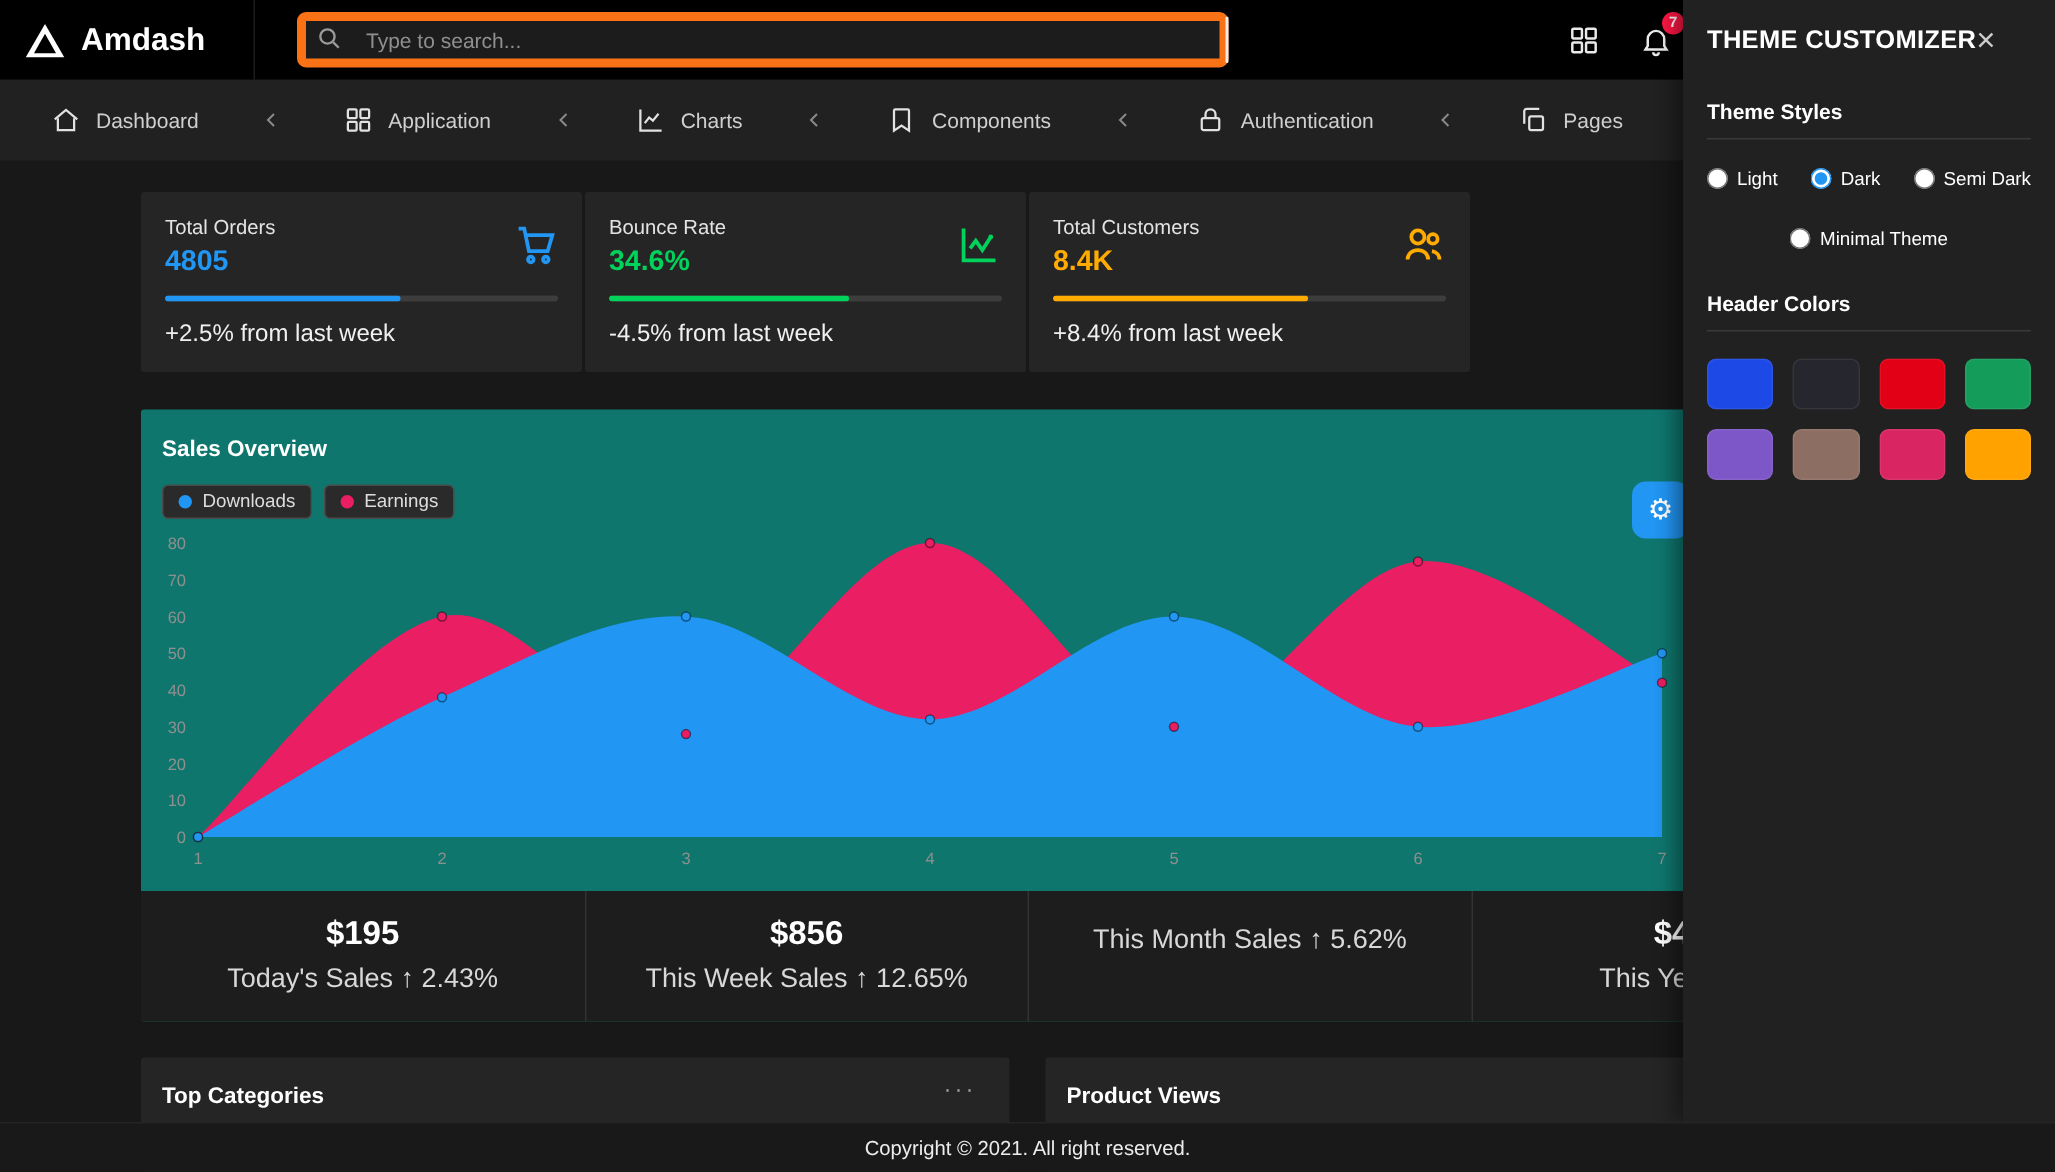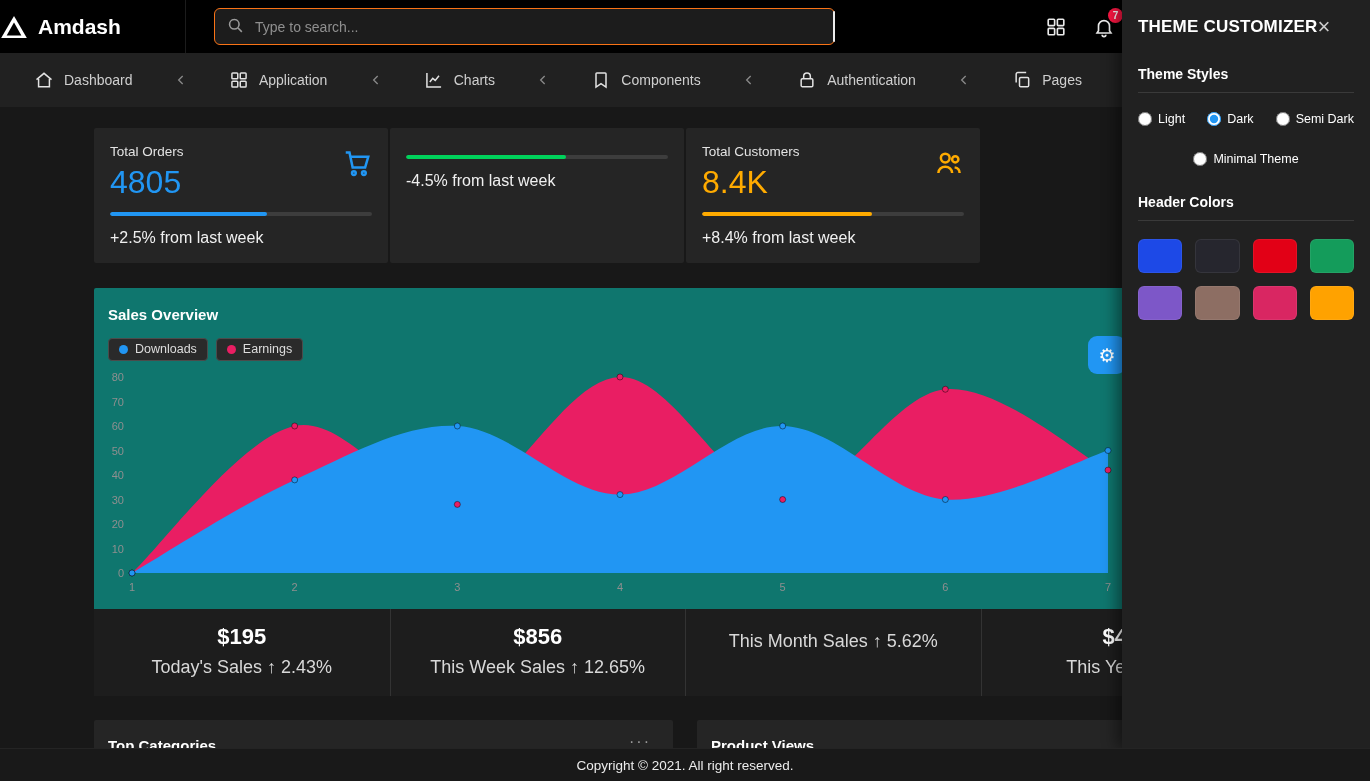--- a/index.html
+++ b/index.html
@@ -4,24 +4,24 @@
 <style>
   * { box-sizing: border-box; }
   html,body { margin:0; padding:0; }
   body {
     width:1370px; height:781px; overflow:hidden; position:relative;
     background:#181818; font-family:"Liberation Sans", sans-serif;
   }
 
   
   .topbar { height:53px; background:#000; display:flex; align-items:center; position:relative; z-index:10; }
-  .brand { width:186px; display:flex; align-items:center; gap:10px; padding-left:0; color:#fff;
+  .brand { width:170px; display:flex; align-items:center; gap:10px; padding-left:16px; color:#fff;
            font-size:21px; font-weight:700; border-right:1px solid #1c1c1c; height:100%; cursor:pointer; }
   .search-wrap { margin-left:28px; position:relative; width:621px; }
-  .search-input { width:100%; height:37px; background:#1c1c1c; border:1px solid #f97316; border-radius:6px;
+  .search-input { width:100%; height:37px; background:#1c1c1c; border:6px solid #f97316; border-radius:6px;
                   color:#ccc; padding:0 14px 0 40px; font-size:14px; font-family:inherit; outline:none; }
   .search-input::placeholder { color:#8f8f8f; }
   .search-icon { position:absolute; left:12px; top:8px; color:#9a9a9a; }
   .search-caret { position:absolute; right:0; top:3px; bottom:3px; width:2px; background:#ececec; border-radius:1px; }
   .header-actions { margin-left:auto; margin-right:255px; display:flex; align-items:center; gap:26px; }
   .icon-btn { color:#eaeaea; position:relative; background:none; border:none; padding:0; cursor:pointer; display:flex; }
   .badge { position:absolute; top:-8px; right:-8px; background:#ff1744; color:#fff; font-size:10px; font-weight:700;
            min-width:15px; height:15px; border-radius:8px; display:flex; align-items:center; justify-content:center; padding:0 3px; }
 
   
@@ -31,21 +31,21 @@
   .nav-item svg { color:#e2e2e2; }
   .nav-chev { color:#8a8a8a; display:flex; }
 
   
   .content { width:1182px; margin:0 auto; padding-top:21px; }
 
   .stats-row { display:grid; grid-template-columns:repeat(4,1fr); gap:2px; }
   .stat-card { background:#252525; padding:16px; border-radius:2px; }
   .stat-top { display:flex; justify-content:space-between; }
   .stat-title { color:#e3e3e3; font-size:13.5px; }
-  .stat-value { font-size:32px; font-weight:400; margin-top:5px; }
+  .stat-value { font-size:19px; font-weight:700; margin-top:5px; }
   .stat-icon { margin-top:4px; display:flex; }
   .progress { height:4px; background:#3d3d3d; border-radius:2px; margin-top:11px; overflow:hidden; }
   .progress-fill { height:100%; border-radius:2px; }
   .stat-delta { color:#f0f0f0; font-size:16px; margin-top:13px; }
 
   .sales-card { background:#0f766e; margin-top:25px; border-radius:2px; position:relative; padding-top:18px; }
   .sales-title { color:#fff; font-size:15px; font-weight:700; padding:0 14px; }
   .legend-row { display:flex; gap:8px; padding:15px 14px 0; }
   .legend-pill { display:flex; align-items:center; gap:7px; border:1px solid #4b4b4b; border-radius:4px;
                  padding:3px 10px 4px; color:#ddd; font-size:12.5px; cursor:pointer; background:#2a2a2a; }
@@ -226,20 +226,33 @@
         </span>
       </div>
       <div class="progress">
           <div class="progress-fill" style="background: rgb(33, 150, 243); width: 60%;"></div>
         </div>
       <div class="stat-delta">+2.5% from last week</div>
     </div>
 
 
     <div class="stat-card">
+      <div class="stat-top">
+        <div>
+          <div class="stat-title">Bounce Rate</div>
+          <div class="stat-value" style="color: rgb(0, 210, 91);">34.6%</div>
+        </div>
+        <span class="stat-icon" style="color: rgb(0, 210, 91);">
+          <svg width="30" height="30" viewBox="0 0 24 24" fill="none" stroke="currentColor" stroke-width="2">
+              <path d="M3.5 3.5v17h17"></path>
+              <path d="M7 14l3-4 3.5 5 4.5-7"></path>
+              <circle cx="18" cy="8" r="1.3" fill="currentColor" stroke="none"></circle>
+            </svg>
+        </span>
+      </div>
       <div class="progress">
           <div class="progress-fill" style="background: rgb(0, 210, 91); width: 61%;"></div>
         </div>
       <div class="stat-delta">-4.5% from last week</div>
     </div>
 
     <div class="stat-card">
       <div class="stat-top">
         <div>
           <div class="stat-title">Total Customers</div>

